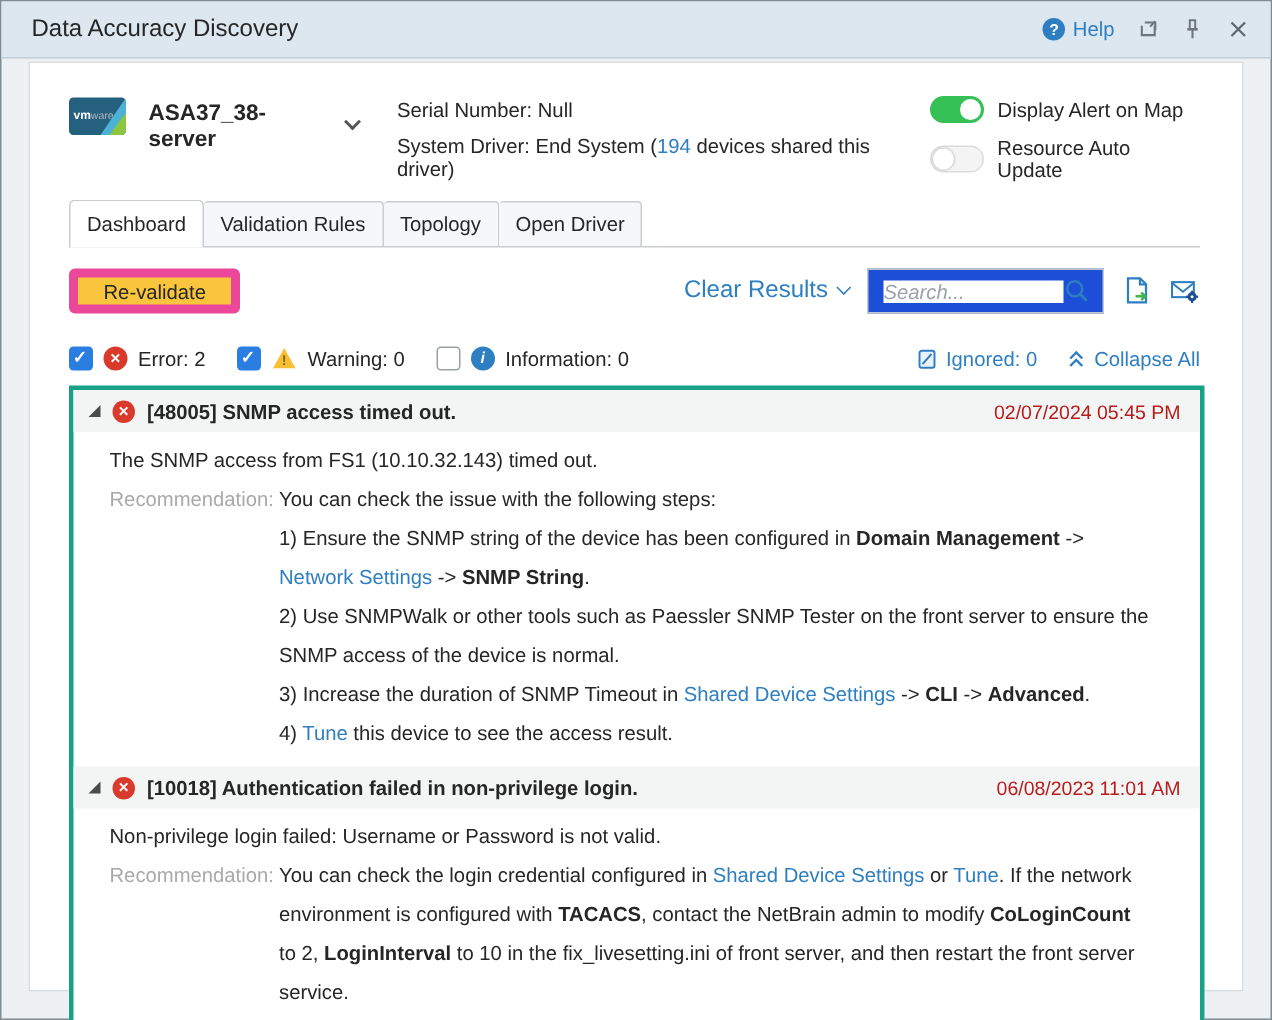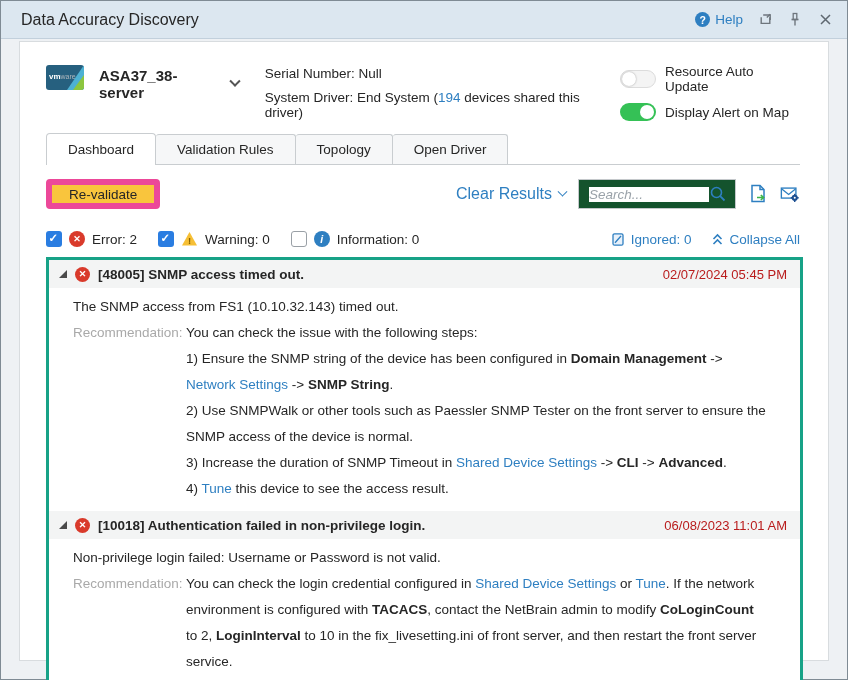--- a/index.html
+++ b/index.html
@@ -56,42 +56,42 @@
   .pill { width:36px; height:18px; border-radius:9px; position:relative; cursor:pointer; }
   .pill.on { background:#35c156; }
   .pill.on .knob { position:absolute; right:2px; top:2px; width:14px; height:14px; border-radius:50%; background:#fff; }
   .pill:not(.on) { background:#f4f4f4; border:1px solid #dcdcdc; }
   .pill:not(.on) .knob { position:absolute; left:1px; top:1px; width:14px; height:14px; border-radius:50%; background:#fff; box-shadow:0 0 2px rgba(0,0,0,.35); }
   .toggle-label { font-size:13.5px; }
 
   
   .tabs { display:flex; align-items:flex-end; margin-top:12px; border-bottom:1px solid #c9cdd0; height:32px; }
   .tab {
-    height:30px; line-height:29px; padding:0 21px; font-size:13.5px;
+    height:30px; line-height:29px; padding:0 11px; font-size:13.5px;
     background:#f6f7f8; border:1px solid #c9cdd0; border-bottom:none;
     border-radius:3px 3px 0 0; cursor:pointer; color:#262626;
   }
   .tab + .tab { margin-left:0; border-left:none; }
   .tab.active {
     background:#fff; height:32px; line-height:31px; margin-bottom:-1px;
     border-left:1px solid #c9cdd0; border-radius:4px 4px 0 0;
   }
 
   
   .toolbar { display:flex; align-items:center; margin-top:14px; height:30px; }
   .btn-revalidate {
     background:#f9c53d; border:6px solid #ec4899; border-radius:4px;
     height:30px; padding:0 17px; font-size:13.5px; color:#262626;
     font-family:"Liberation Sans",sans-serif; cursor:pointer;
   }
   .toolbar-right { margin-left:auto; display:flex; align-items:center; gap:12px; }
   .clear-results { display:flex; align-items:center; gap:7px; color:#2e7fc1; font-size:16px; cursor:pointer; }
   .chev-blue { width:7px; height:7px; border-right:1.8px solid #2e7fc1; border-bottom:1.8px solid #2e7fc1; transform:rotate(45deg) translate(-2px,-2px); }
   .searchbox {
-    width:158px; height:30px; border:1px solid #c4c8cb; background:#14532d;
+    width:158px; height:30px; border:1px solid #c4c8cb; background:#1d4ed8;
     display:flex; align-items:center; padding:0 8px 0 10px;
   }
   .searchbox input {
     border:none; outline:none; flex:1; min-width:0; font-size:13.5px;
     font-style:italic; color:#555; font-family:"Liberation Sans",sans-serif;
   }
   .searchbox input::placeholder { color:#9aa2a9; font-style:italic; }
   .tool-icon { width:20px; height:20px; cursor:pointer; display:flex; align-items:center; justify-content:center; }
 
   
@@ -179,30 +179,30 @@
         <span class="chev"></span>
       </div>
       <div class="device-meta">
         <div>Serial Number: Null</div>
         <div class="line2">
           <span>System Driver: End System (</span><span class="link">194</span><span> devices shared this driver)</span>
         </div>
       </div>
       <div class="toggles">
         <div class="toggle-row">
+          <span class="pill on">
+              <span class="knob"></span>
+            </span>
+          <span class="toggle-label">Display Alert on Map</span>
+        </div>
+        <div class="toggle-row">
           <span class="pill">
               <span class="knob"></span>
             </span>
           <span class="toggle-label">Resource Auto Update</span>
-        </div>
-        <div class="toggle-row">
-          <span class="pill on">
-              <span class="knob"></span>
-            </span>
-          <span class="toggle-label">Display Alert on Map</span>
         </div>
       </div>
     </div>
 
     <div class="tabs">
       <div class="tab active">Dashboard</div>
       <div class="tab">Validation Rules</div>
       <div class="tab">Topology</div>
       <div class="tab">Open Driver</div>
     </div>

